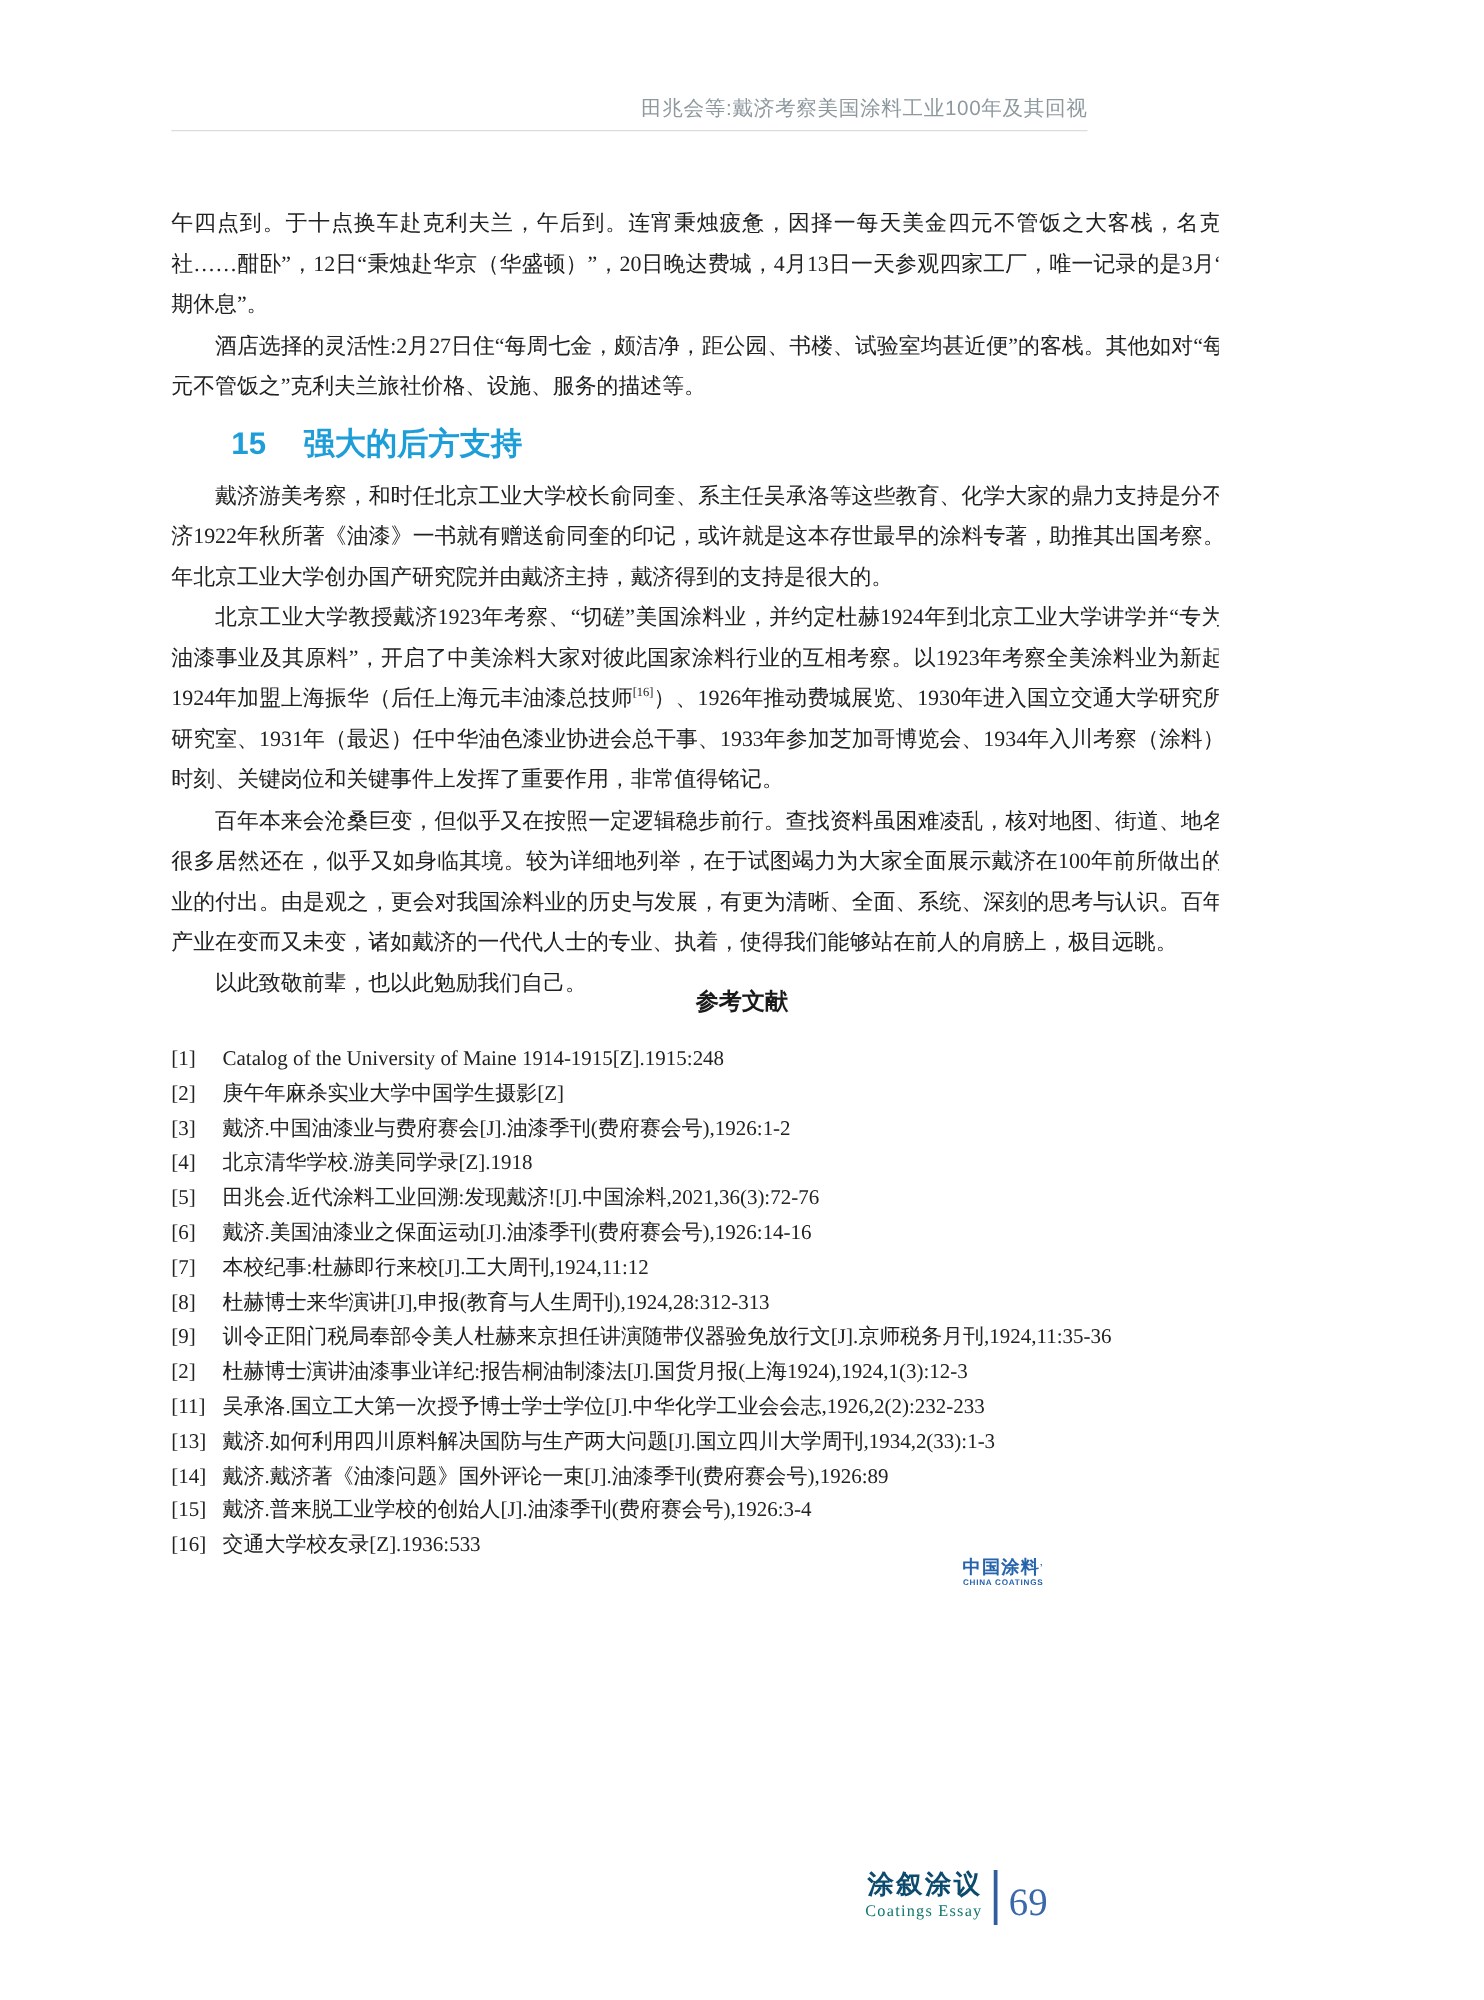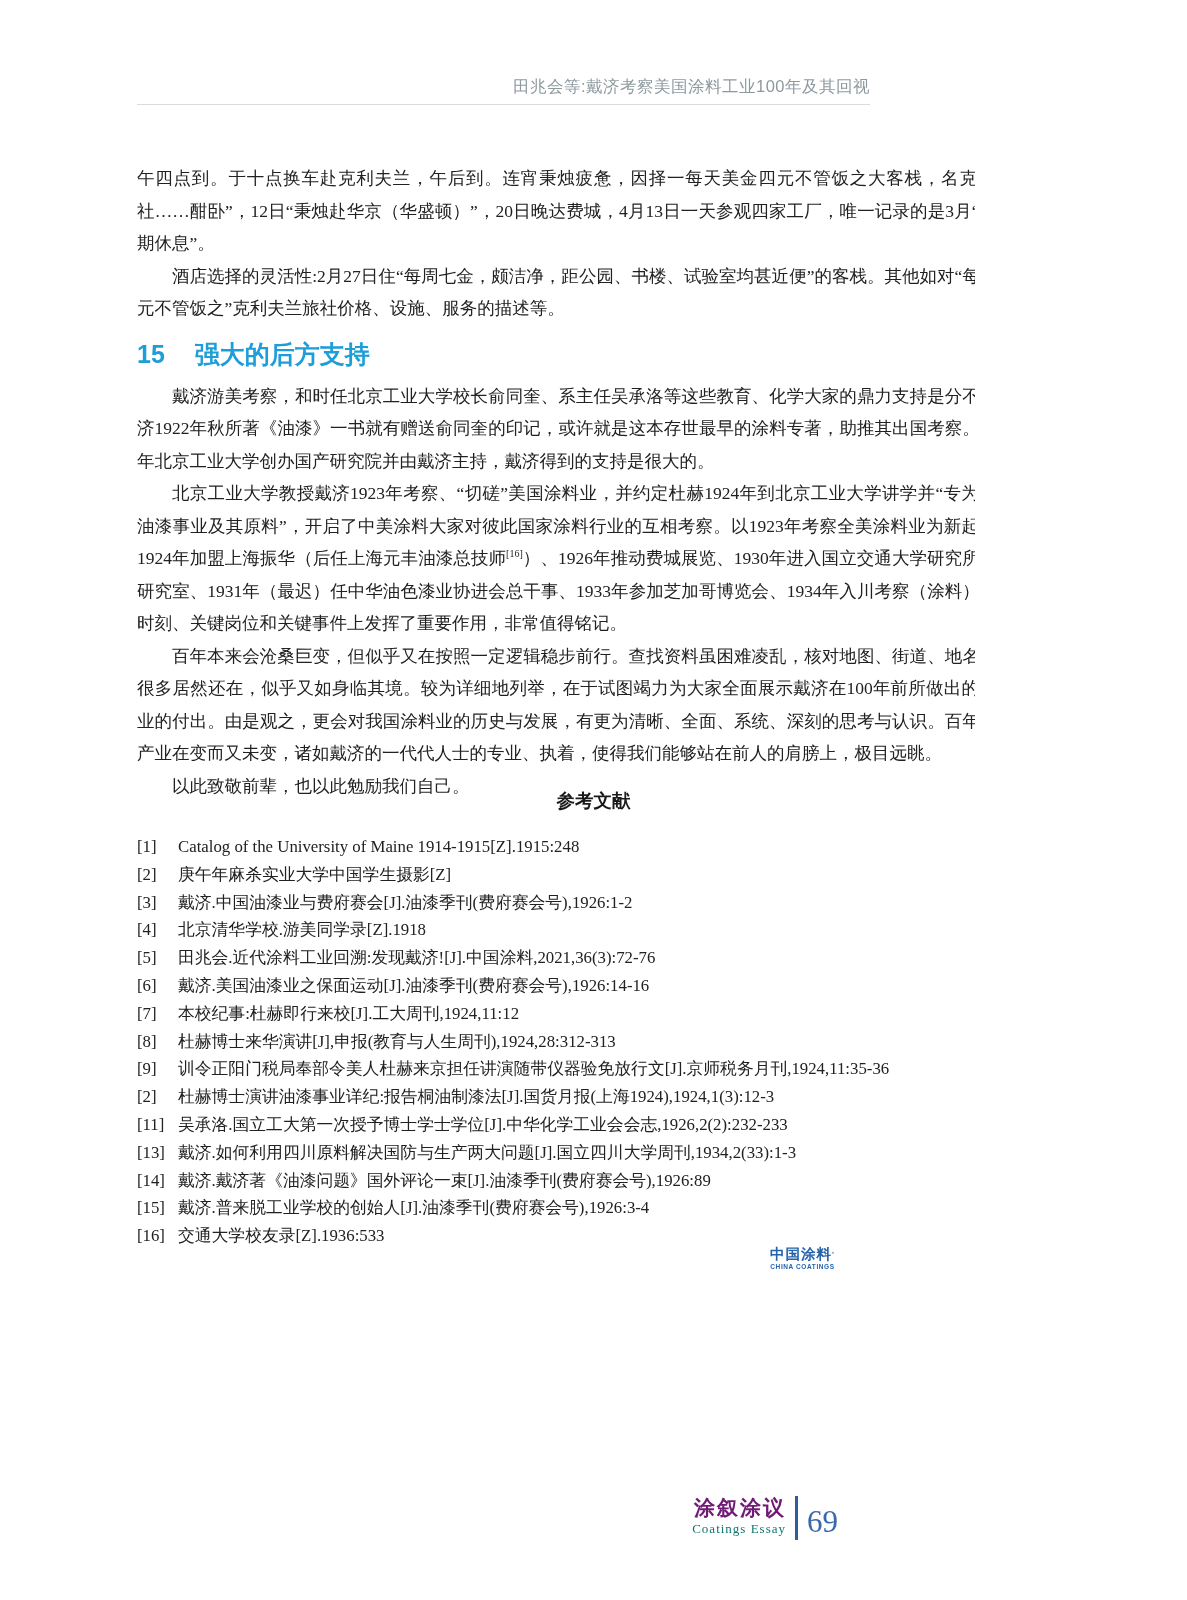--- a/index.html
+++ b/index.html
@@ -29,21 +29,21 @@
     font-size:17.5px;line-height:32.5px;text-align:justify;
     text-justify:inter-ideograph;
   }
   .para.indent{text-indent:2em;}
   .para sup{font-size:10px;line-height:0;vertical-align:super;}
   .section-heading{
     margin:13px 0 9px 0;
     font-family:"Liberation Sans","DejaVu Sans",sans-serif;
     font-size:25px;font-weight:bold;color:#1e9ed8;
   }
-  .section-heading .num{margin-right:30px;}
+  .section-heading .num{margin-right:30px;margin-left:48px;}
   .refs{
     position:absolute;top:788px;left:137px;width:913px;
   }
   .ref-heading{
     text-align:center;
     font-family:"Liberation Sans","DejaVu Sans",sans-serif;
     font-size:18.5px;font-weight:bold;color:#1a1a1a;
   }
   .ref-list{margin-top:20px;}
   .ref-row{
@@ -62,21 +62,21 @@
   .logo-title{font-size:14.5px;font-weight:bold;letter-spacing:1px;line-height:15px;}
   .logo-mark{font-size:7px;vertical-align:top;}
   .logo-sub{font-size:6.5px;letter-spacing:.6px;margin-top:1px;font-weight:bold;}
   .footer{
     position:absolute;top:1496px;right:137px;
     display:flex;align-items:stretch;
   }
   .footer-text{text-align:right;}
   .footer-title{
     font-family:"Liberation Sans","DejaVu Sans",sans-serif;
-    font-size:21px;font-weight:bold;color:#701a75;letter-spacing:2px;
+    font-size:21px;font-weight:bold;color:#0c4a6e;letter-spacing:2px;
     line-height:24px;
   }
   .footer-sub{
     font-size:13px;color:#0f766e;letter-spacing:1px;margin-top:1px;
   }
   .footer-bar{width:3px;background:#2f5d9e;margin-left:9px;}
   .footer-num{
     font-size:31px;color:#3a68ab;
     align-self:center;padding-left:9px;padding-top:8px;
   }

